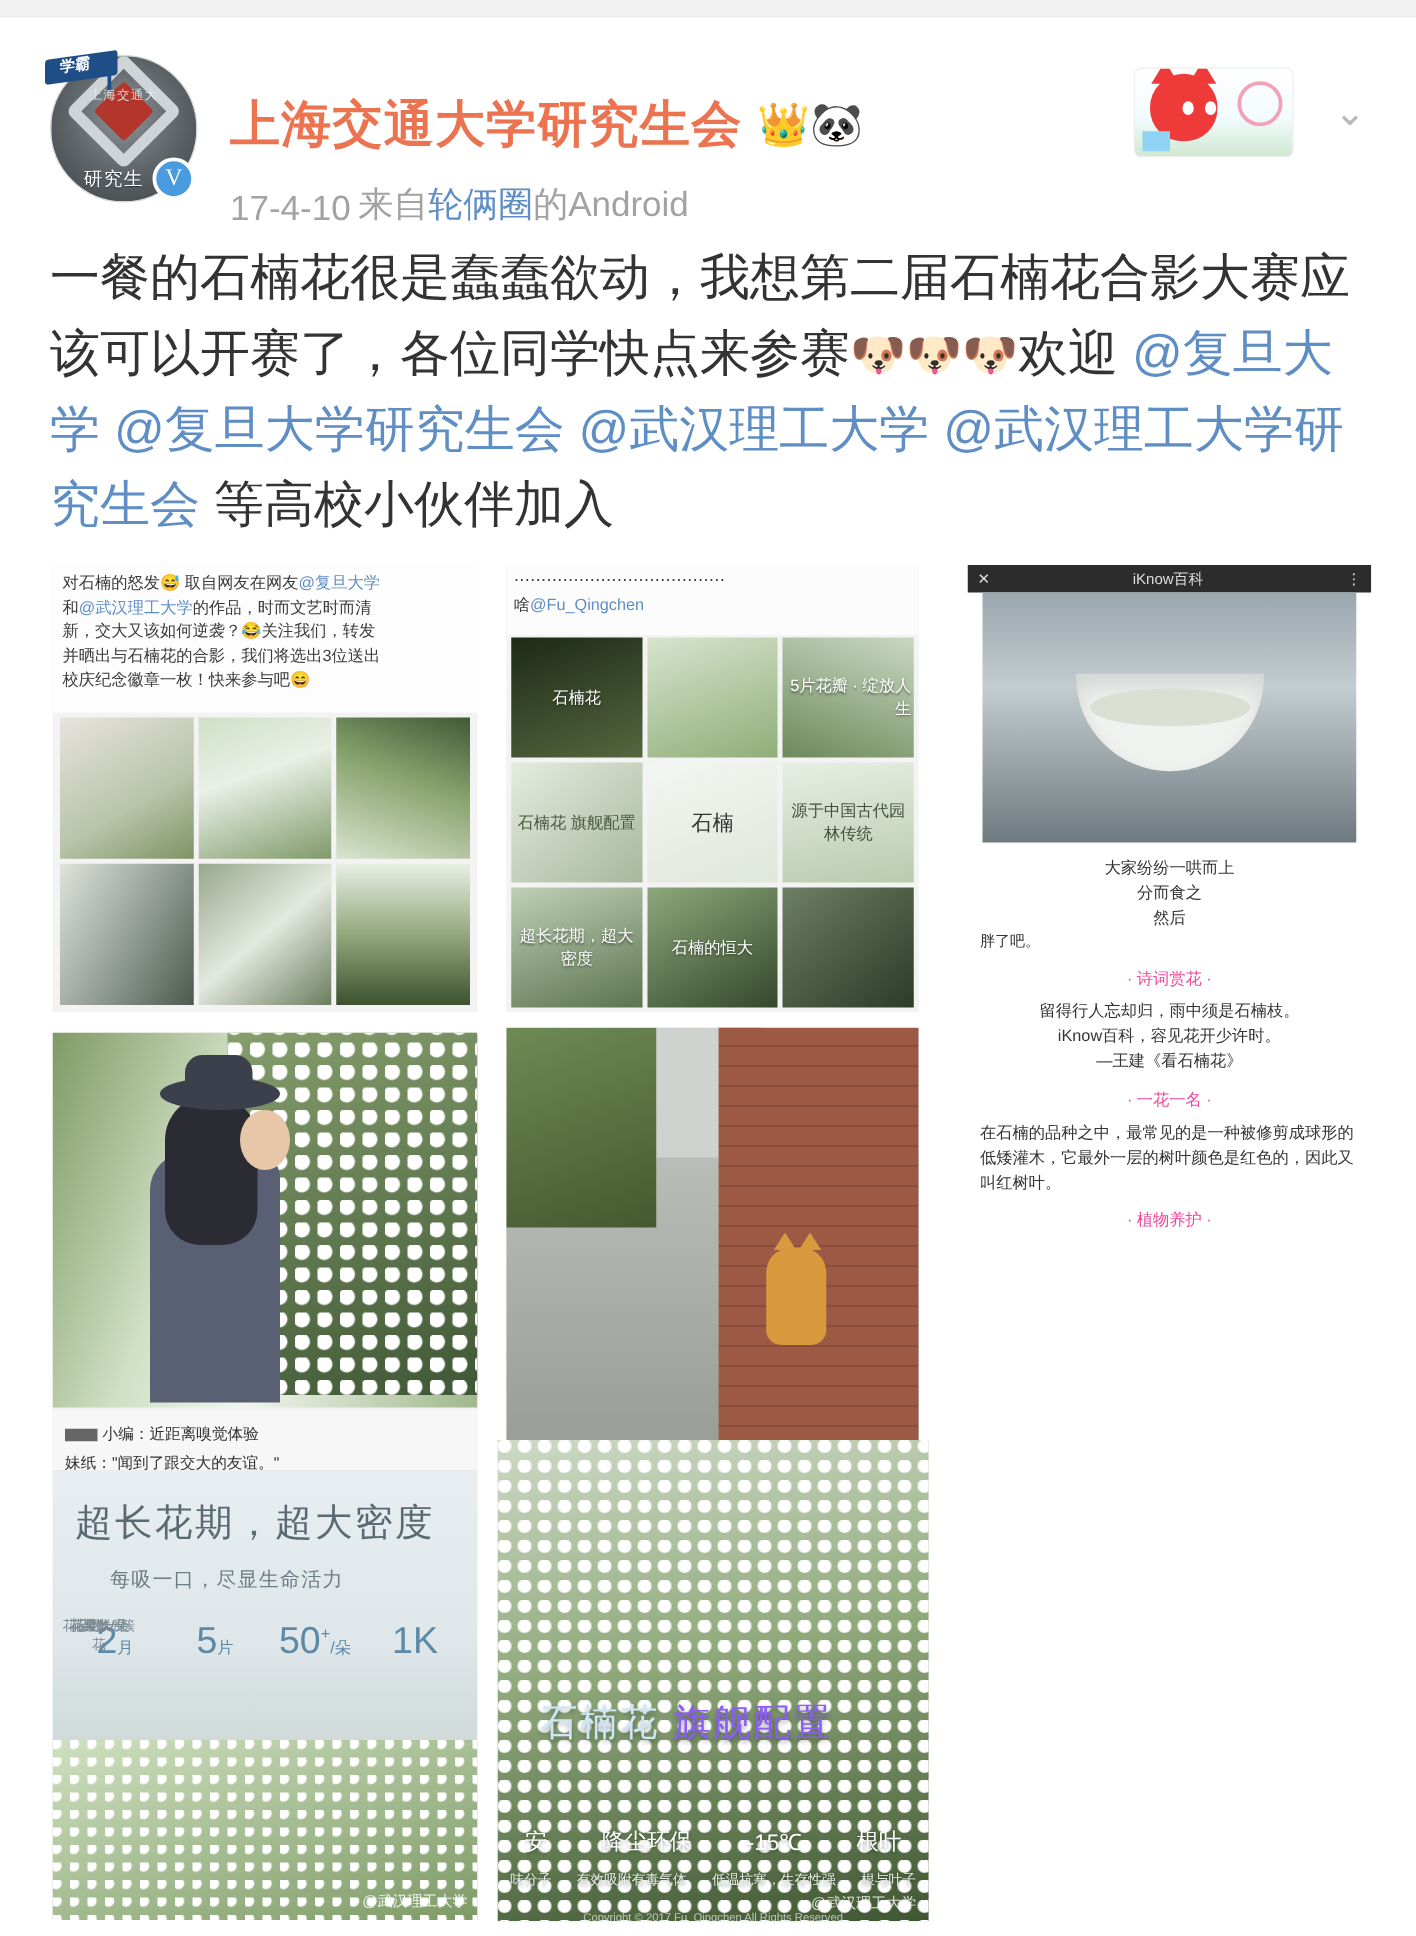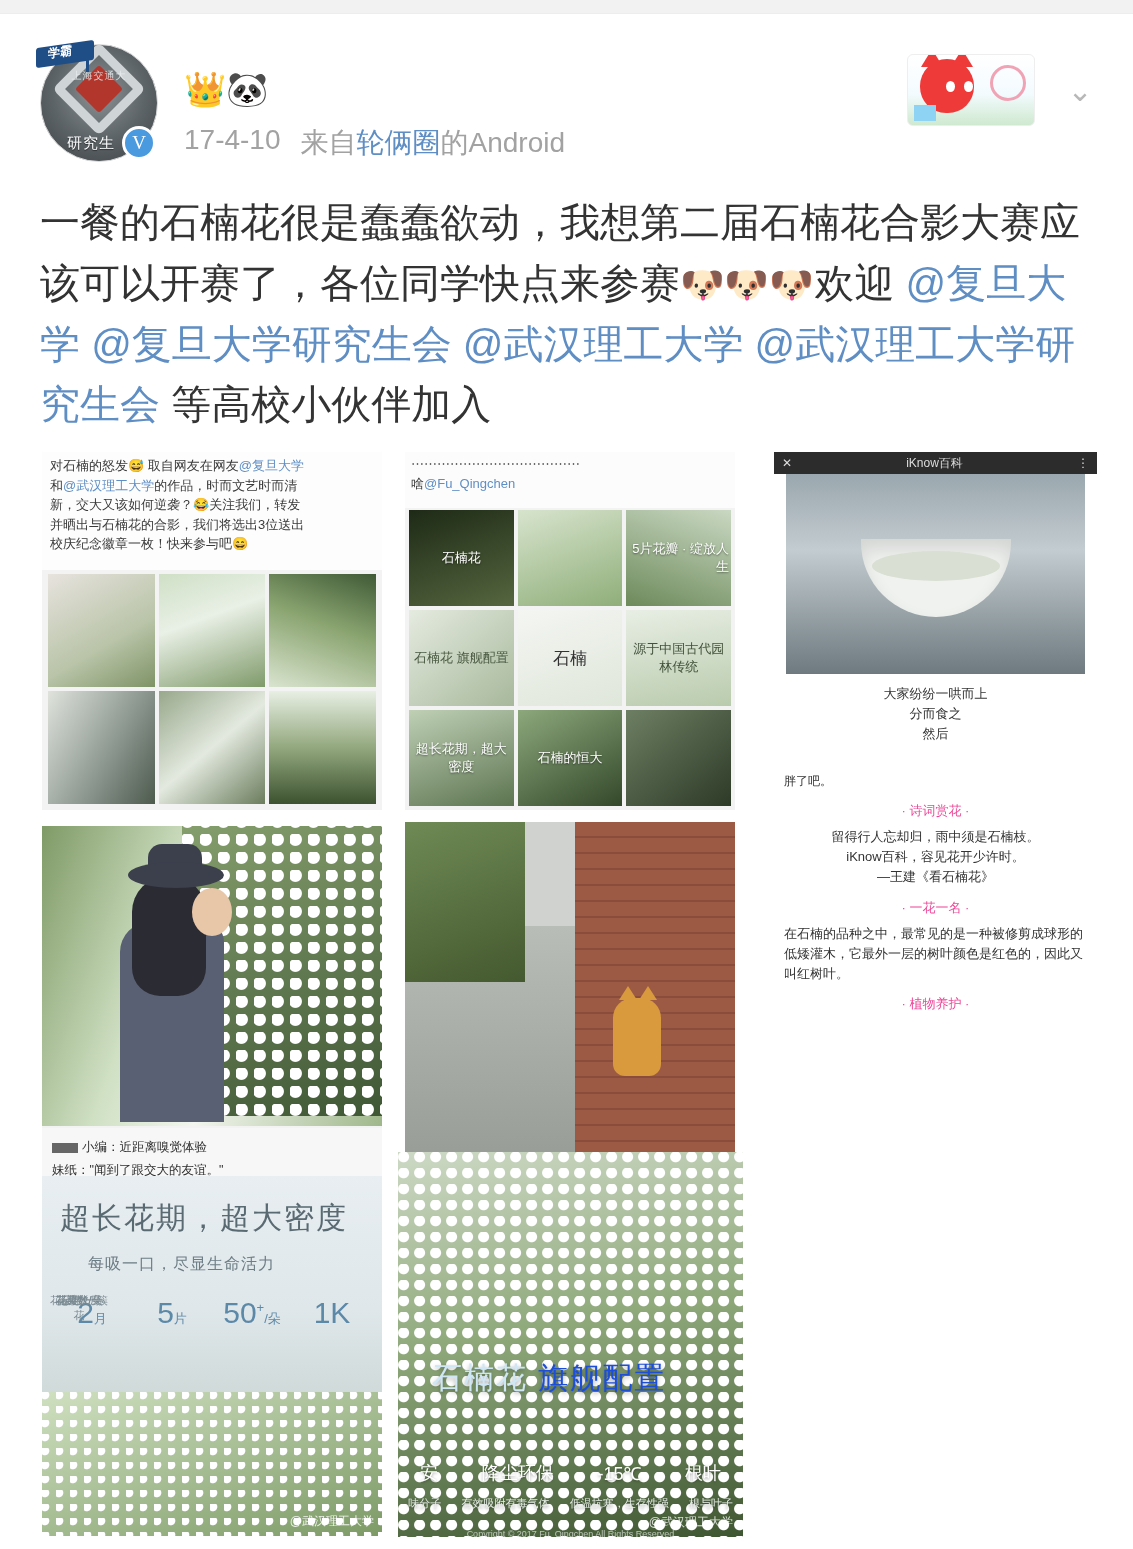--- a/index.html
+++ b/index.html
@@ -126,22 +126,22 @@
     font-weight: bold;
     letter-spacing: 1px;
     white-space: nowrap;
   }
   .emoji-badge { font-size: 34px; line-height: 1; }
   .meta-row {
     margin-top: 18px;
     font-size: 28px;
     color: #a2a2a2;
     display: flex;
-    align-items: flex-start;
-    gap: 20px;
+    align-items: flex-end;
+    gap: 6px;
     white-space: nowrap;
   }
   .meta-src { color: #a2a2a2; }
   .meta-src .src-link { color: #5f8ec4; }
   .head-right {
     flex: 0 0 auto;
     display: flex;
     align-items: center;
     gap: 22px;
     padding-top: 22px;
@@ -291,21 +291,21 @@
   .c3 .bowlinner {
     position:absolute; left:50%; top:46%; transform:translate(-50%,-50%);
     width:128px; height:30px; background:#d9dfd2; border-radius:50%;
   }
   .c3 .body {
     position:absolute; left:10px; right:10px; top:232px; bottom:4px;
     font-size:13px; color:#333; line-height:1.55;
   }
   .c3 .ctr { text-align:center; }
   .c3 .sep { text-align:center; margin:10px 0 6px; color:#ec4899; }
-  .c3 .small { font-size:12px;margin-top:28px; }
+  .c3 .small { font-size:12px; }
 
   
   .c4 .photo {
     position:absolute; left:0; top:0; right:0; height:300px;
     background: linear-gradient(110deg,#7f9a66 0%,#cfe0c3 35%,#f2f6ee 58%,#9fb78b 100%);
     overflow:hidden;
   }
   .c4 .hat { position:absolute; left:86px; top:36px; width:96px; height:26px; background:#3c3f4c; border-radius:50%; }
   .c4 .hat2 { position:absolute; left:106px; top:18px; width:54px; height:30px; background:#3c3f4c; border-radius:14px 14px 0 0; }
   .c4 .body2 { position:absolute; left:78px; top:96px; width:104px; height:200px; background:#5a6073; border-radius:30px 20px 0 0;}
@@ -356,21 +356,21 @@
                 linear-gradient(160deg,#cfe0c0,#7d9a66);
   }
   .c6 .wm { position:absolute; right:8px; bottom:6px; font-size:12px; color:#ffffff; opacity:.85; }
 
   
   .c7 .pic { position:absolute; inset:0;
     background: radial-gradient(circle at 35% 30%, #ffffff 0 5px, transparent 6px) 0 0/16px 16px,
                 linear-gradient(170deg,#cdd9c5 0%,#8fa97b 45%,#3f5632 100%); }
   .c7 .title { position:absolute; left:34px; top:206px; font-size:30px; color:#cfe6f5; letter-spacing:2px;
                text-shadow:0 2px 4px rgba(0,0,0,.35); }
-  .c7 .title .w { color:#1d4ed8;margin-top:42px; }
+  .c7 .title .w { color:#8b5cf6;margin-top:42px; }
   .c7 .row {
     position:absolute; left:0; right:0; bottom:52px; display:flex; justify-content:space-around;
     color:#ffffff; font-size:18px; text-shadow:0 1px 3px rgba(0,0,0,.4);
   }
   .c7 .row2 {
     position:absolute; left:0; right:0; bottom:26px; display:flex; justify-content:space-around;
     color:#e7eee7; font-size:11px; text-shadow:0 1px 3px rgba(0,0,0,.4);
   }
   .c7 .wm { position:absolute; right:10px; bottom:6px; font-size:12px; color:#ffffff; opacity:.8; }
   .c7 .cpy { position:absolute; left:0; right:0; bottom:-2px; text-align:center; font-size:9px; color:#dfe7df; opacity:.75;}
@@ -394,20 +394,21 @@
       <div class="cap">
         <div class="board"></div>
         <div class="txt">学霸</div>
         <div class="tassel"></div>
       </div>
       <div class="verified">V</div>
     </div>
 
     <div class="head-text">
       <div class="nick-row">
+        <span class="nickname">上海交通大学研究生会</span>
         <span class="emoji-badge">👑🐼</span>
       </div>
       <div class="meta-row">
         <span>17-4-10</span>
         <span class="meta-src">
           <span>来自</span><span class="src-link">轮俩圈</span><span>的Android</span>
         </span>
       </div>
     </div>
 

